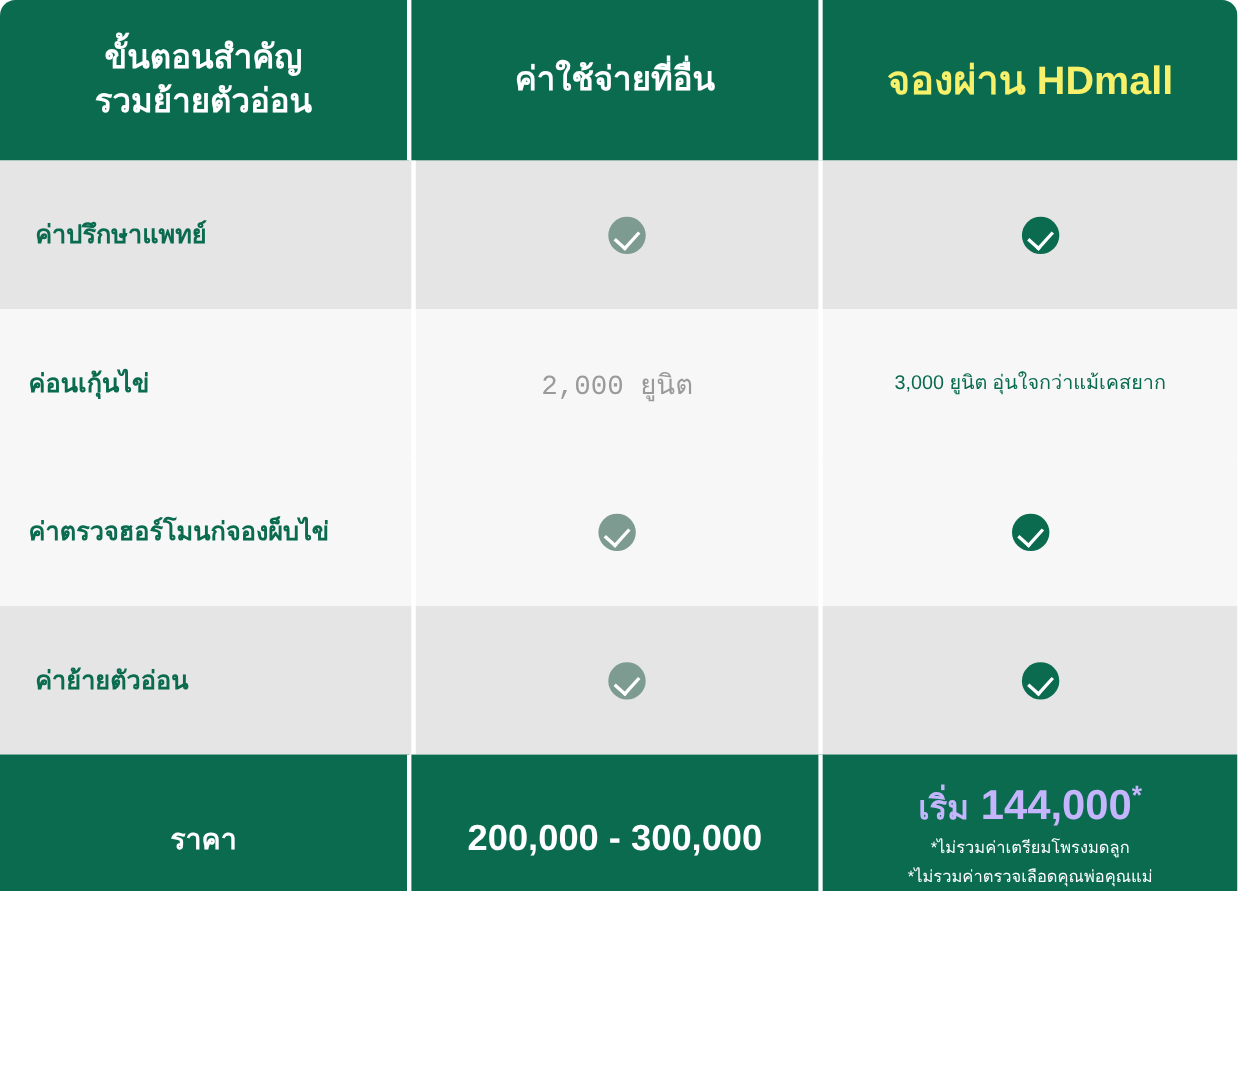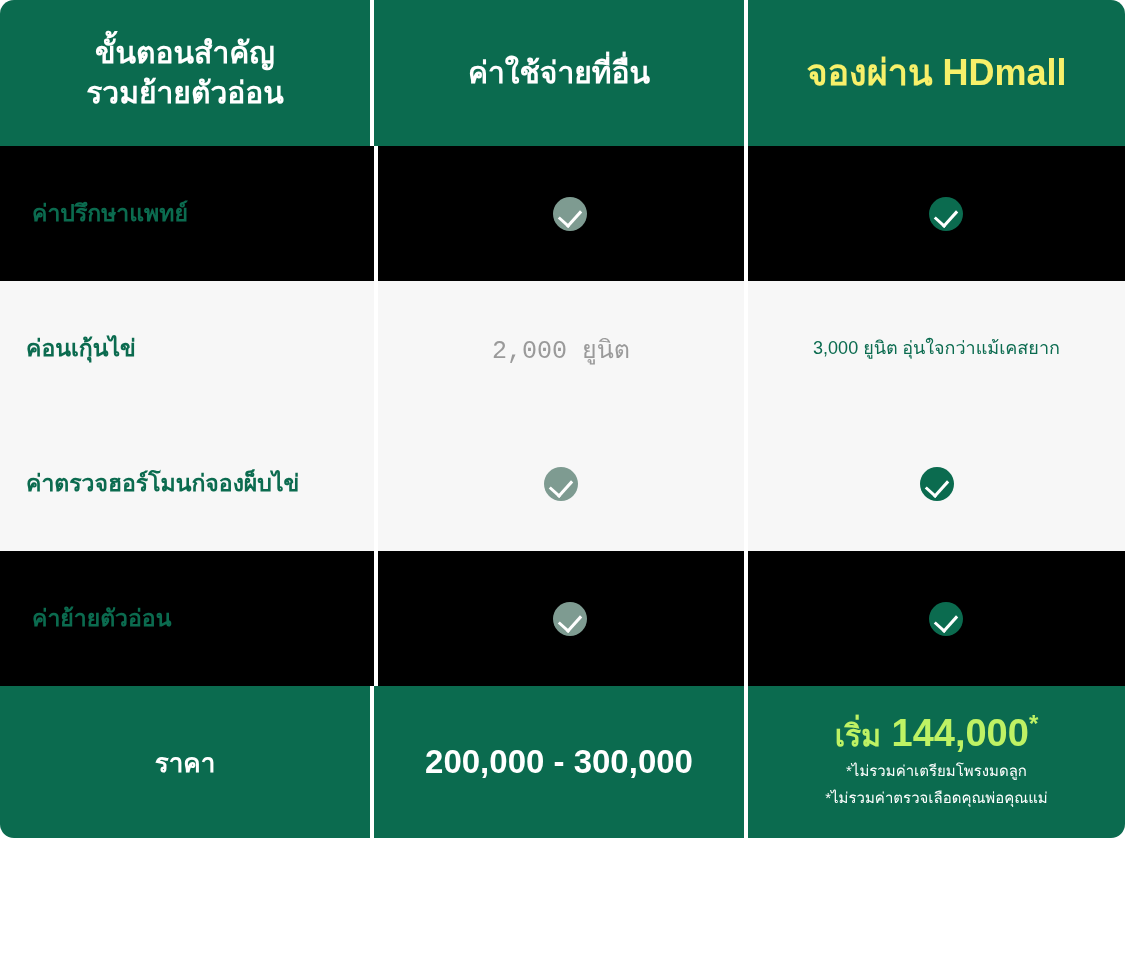--- a/index.html
+++ b/index.html
@@ -4,21 +4,21 @@
 <style>
   * { box-sizing: border-box; margin: 0; padding: 0; }
   html, body {
     width: 1125px;
     height: 968px;
     background: #ffffff;
     font-family: "Liberation Sans", "DejaVu Sans", sans-serif;
   }
   .table-wrap {
     width: 1125px;
-    height: 968px;
+    height: 810px;
     position: relative;
     overflow: hidden;
   }
   table.compare {
     width: 1125px;
     border-collapse: separate;
     border-spacing: 0;
     table-layout: fixed;
   }
   col.c1 { width: 374px; }
@@ -52,21 +52,21 @@
   }
   .hdr-line { display: block; }
 
   
   tbody td {
     vertical-align: middle;
     height: 135px;
     padding: 10px 14px;
   }
   tbody tr.alt td { background: #f7f7f7; }
-  tbody tr.plain td { background: #000000; padding-left: 32px; }
+  tbody tr.plain td { background: #e5e5e5; padding-left: 32px; }
 
   td.label {
     color: #0b6b4f;
     font-weight: bold;
     font-size: 23px;
     text-align: left;
     padding-left: 26px;
     line-height: 1.35;
   }
   td.mid {
@@ -132,21 +132,21 @@
   tfoot td.f2 {
     font-size: 33px;
     font-weight: bold;
     border-right: 4px solid #ffffff;
   }
   tfoot td.f3 {
     border-bottom-right-radius: 14px;
     padding-top: 6px;
   }
   .price-hd {
-    color: #bef264;
+    color: #c4b5fd;
     font-weight: bold;
     font-size: 38px;
     line-height: 1.05;
     white-space: nowrap;
   }
   .price-hd .small { font-size: 30px; }
   .price-hd sup { font-size: 24px; vertical-align: super; }
   .note {
     display: block;
     color: #ffffff;

